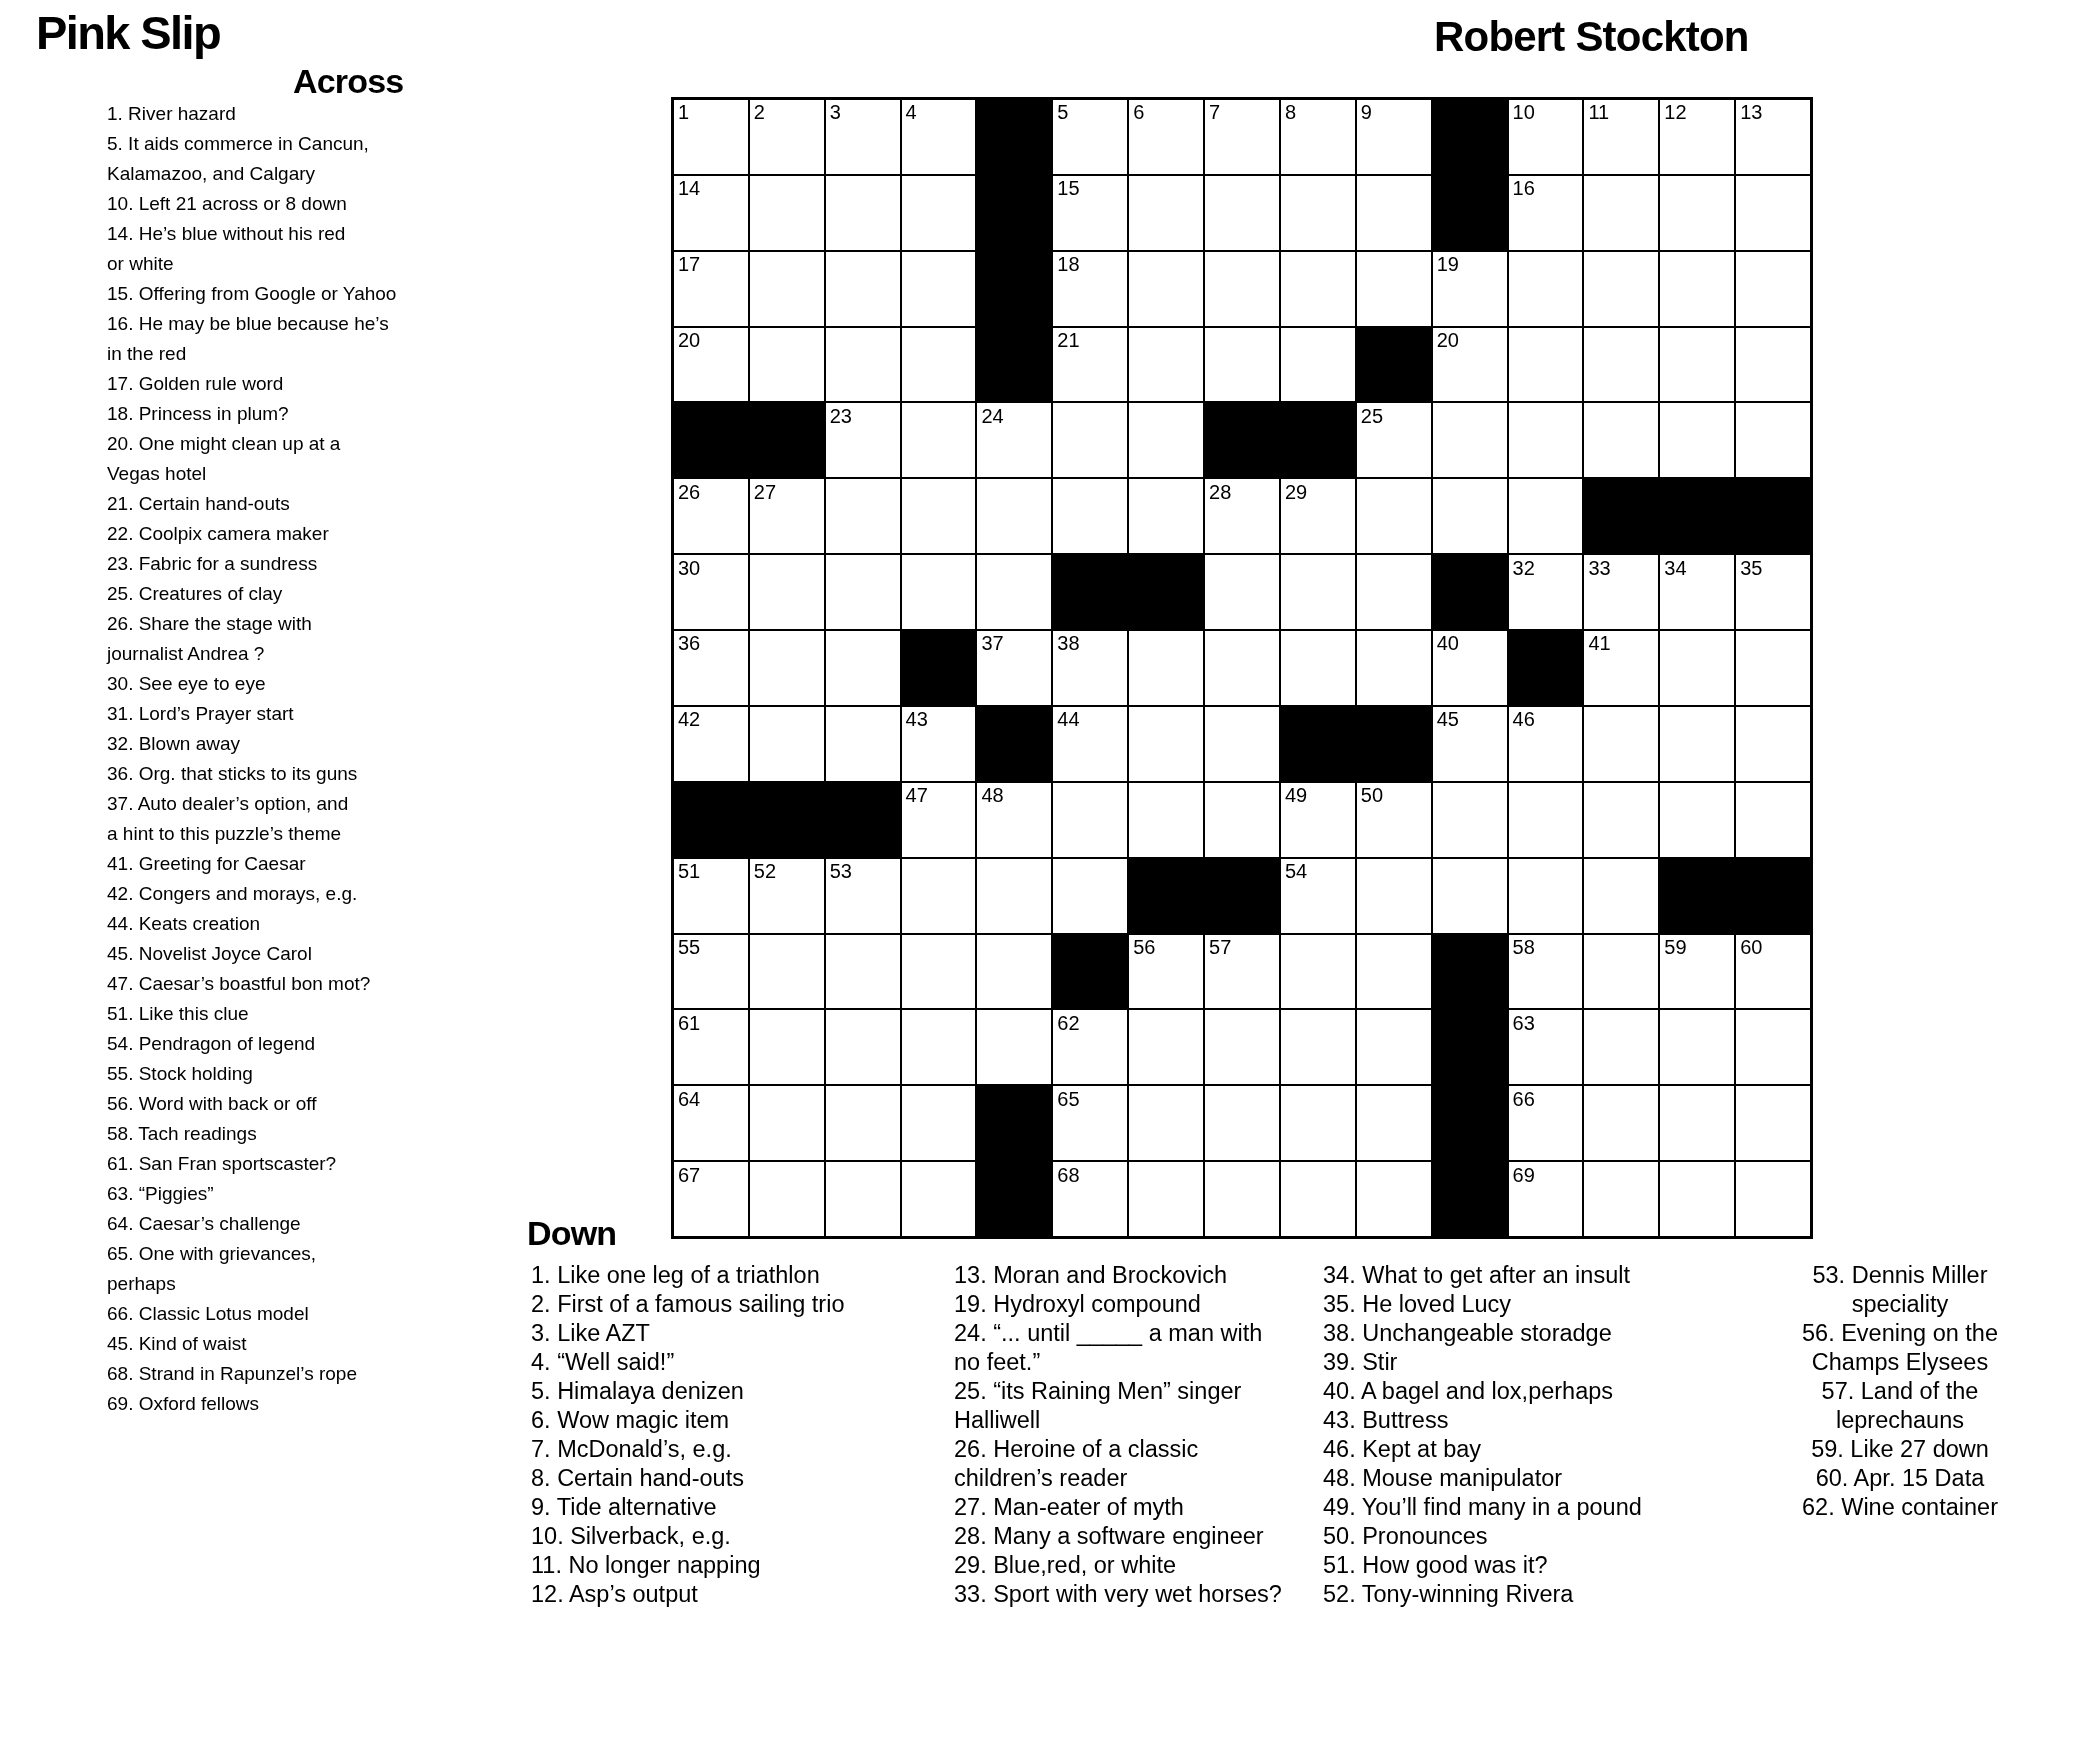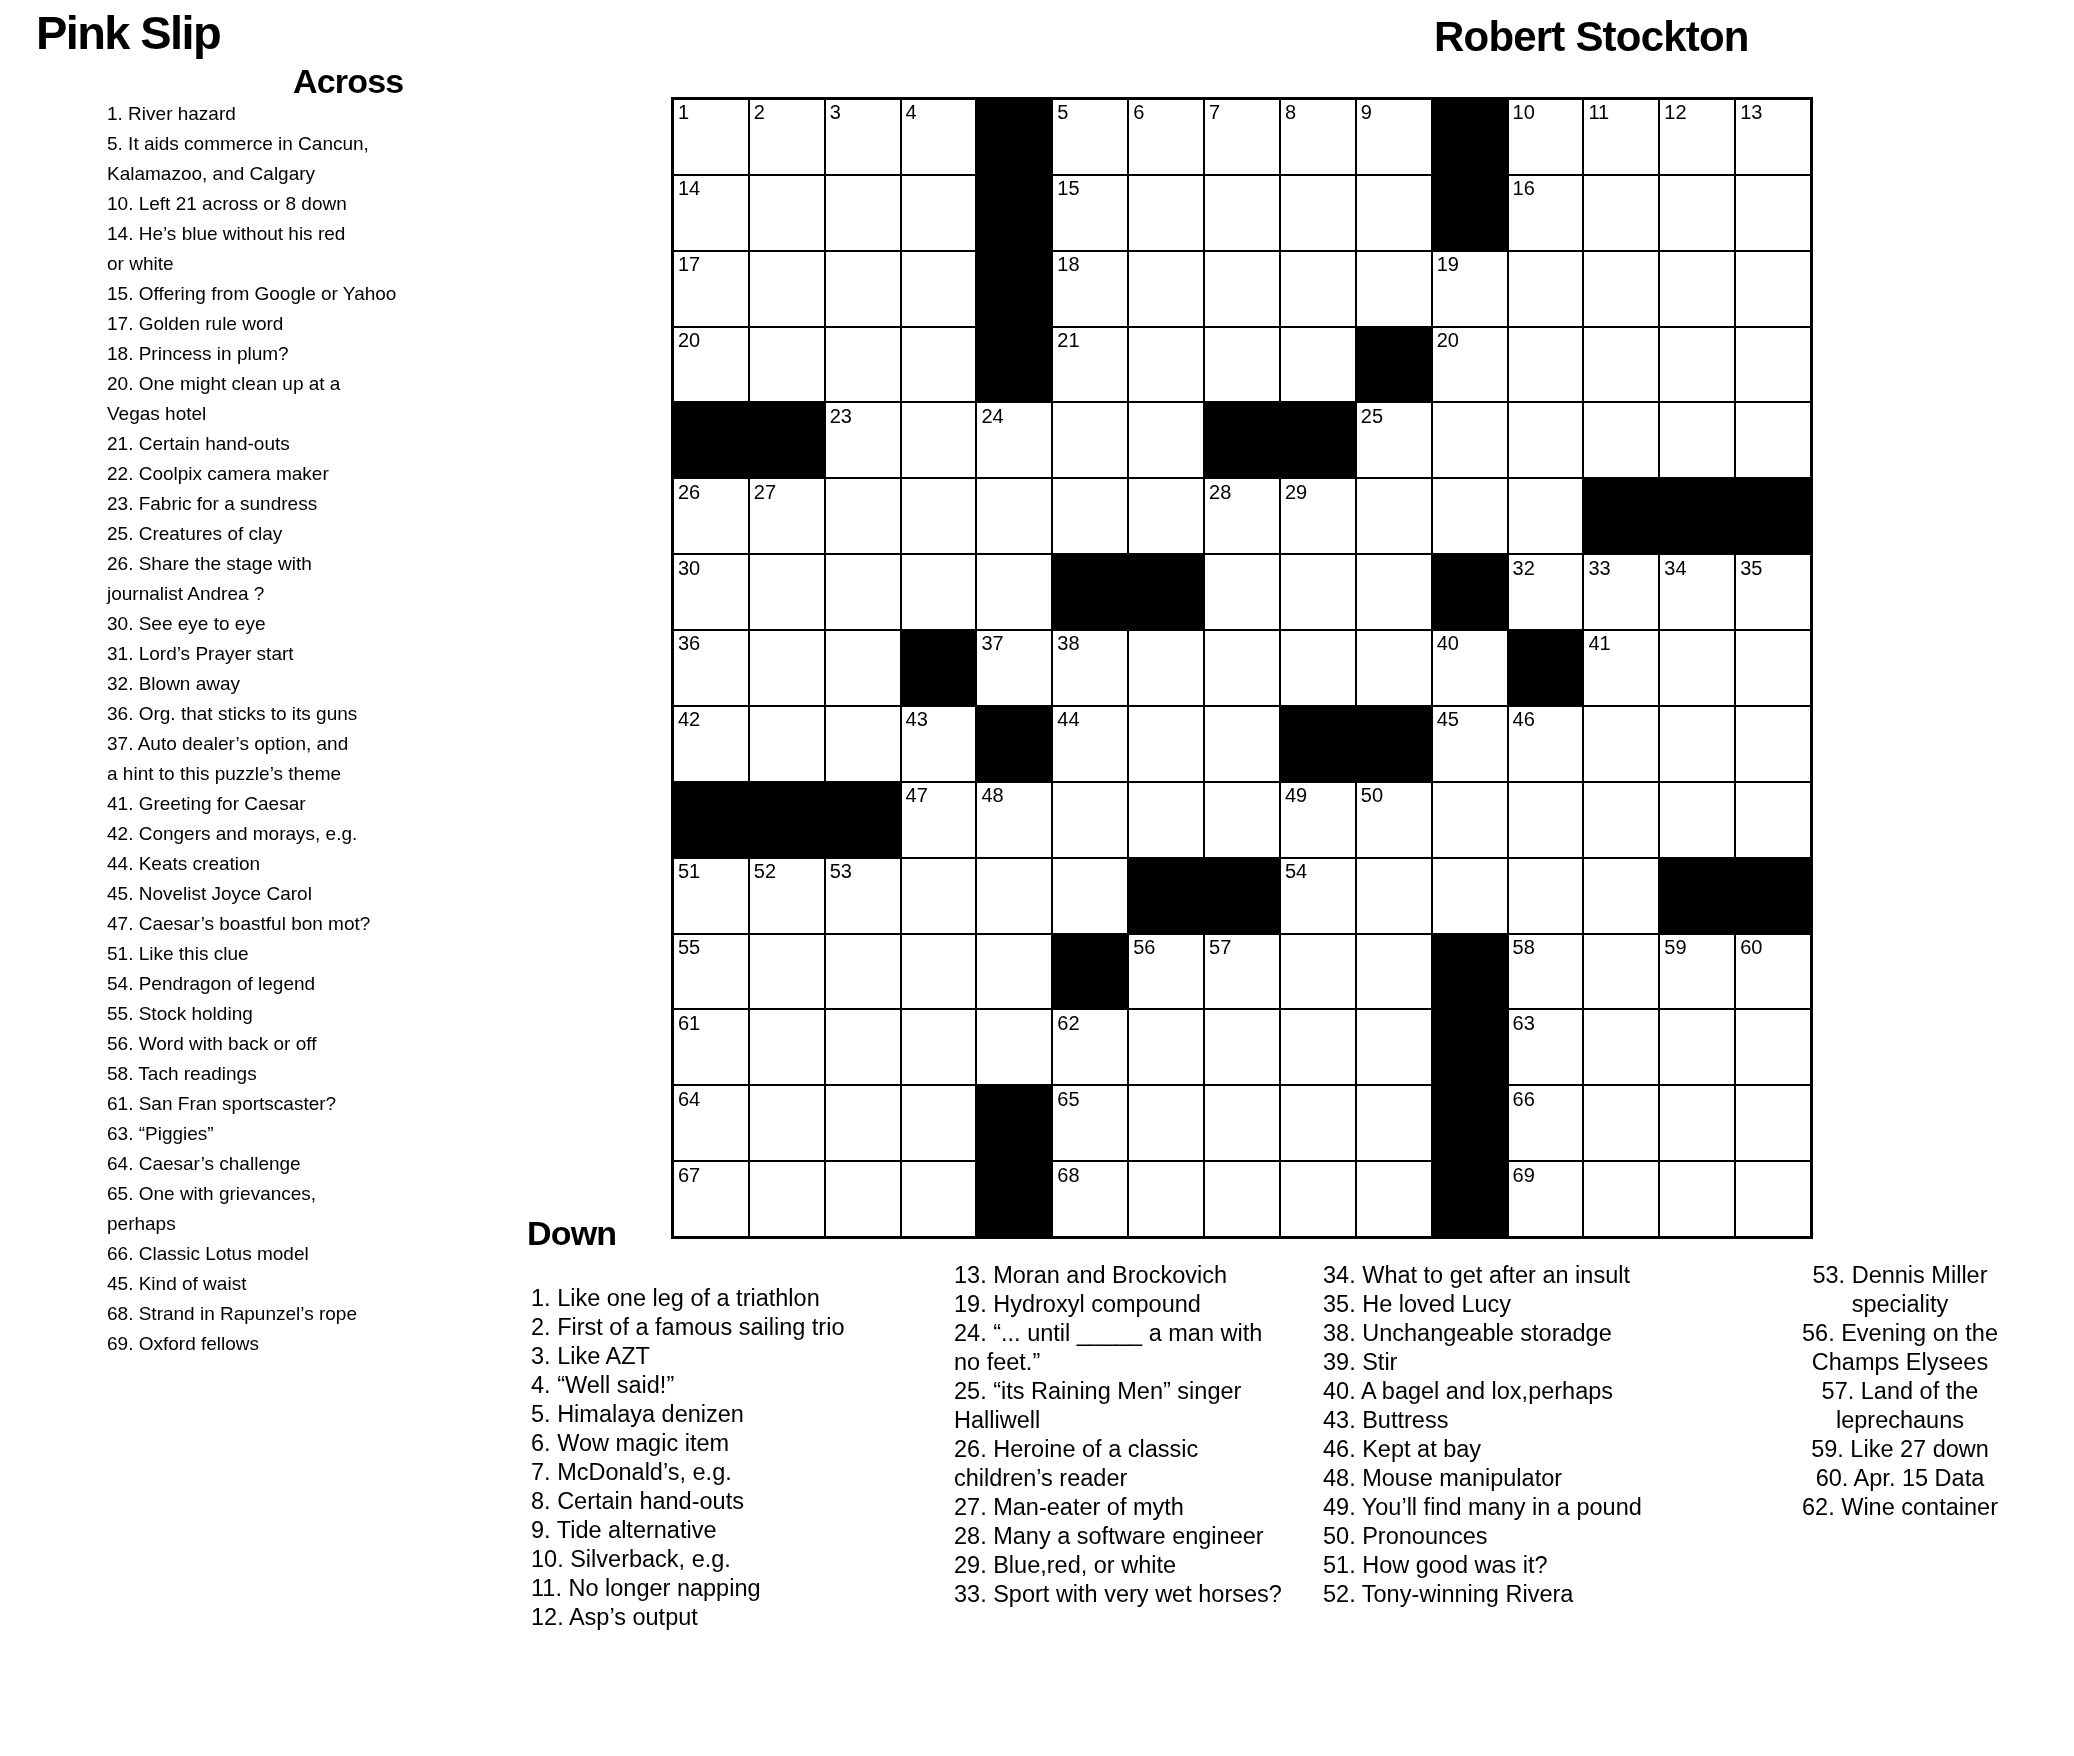--- a/index.html
+++ b/index.html
@@ -30,21 +30,21 @@
   }
 
   .across-list {
     position: absolute; left: 63px; top: 99px; width: 567px;
     font-size: 19px; line-height: 30px; white-space: pre; margin-left: 44px;
   }
   .down-col {
     position: absolute; top: 1261px;
     font-size: 23.5px; line-height: 29px; white-space: pre;
   }
-  .down-col-1 { left: 531px;  width: 393px; margin-top: 23px; }
+  .down-col-1 { left: 531px;  width: 393px; }
   .down-col-2 { left: 926px; width: 395px; margin-left: 28px; }
   .down-col-3 { left: 1323px; width: 409px; }
   .down-col-4 { left: 1738px; width: 324px; text-align: center; }
   .clue { margin: 0; }
 
   .grid {
     position: absolute; left: 671px; top: 97px;
     width: 1142px; height: 1142px;
     box-sizing: border-box; border: 2.4px solid #000;
     display: grid;
@@ -66,21 +66,22 @@
 </head>
 <body>
 
 <div class="page">
   <h1 class="title">Pink Slip</h1>
   <div class="author">Robert Stockton</div>
 
   <div class="across-head">Across</div>
   <div class="across-list"><div class="clue">1. River hazard</div><div class="clue">5. It aids commerce in Cancun,
 Kalamazoo, and Calgary</div><div class="clue">10. Left 21 across or 8 down</div><div class="clue">14. He’s blue without his red
-or white</div><div class="clue">15. Offering from Google or Yahoo</div><div class="clue">17. Golden rule word</div><div class="clue">18. Princess in plum?</div><div class="clue">20. One might clean up at a
+or white</div><div class="clue">15. Offering from Google or Yahoo</div><div class="clue">16. He may be blue because he’s
+in the red</div><div class="clue">17. Golden rule word</div><div class="clue">18. Princess in plum?</div><div class="clue">20. One might clean up at a
 Vegas hotel</div><div class="clue">21. Certain hand-outs</div><div class="clue">22. Coolpix camera maker</div><div class="clue">23. Fabric for a sundress</div><div class="clue">25. Creatures of clay</div><div class="clue">26. Share the stage with
 journalist Andrea ?</div><div class="clue">30. See eye to eye</div><div class="clue">31. Lord’s Prayer start</div><div class="clue">32. Blown away</div><div class="clue">36. Org. that sticks to its guns</div><div class="clue">37. Auto dealer’s option, and
 a hint to this puzzle’s theme</div><div class="clue">41. Greeting for Caesar</div><div class="clue">42. Congers and morays, e.g.</div><div class="clue">44. Keats creation</div><div class="clue">45. Novelist Joyce Carol</div><div class="clue">47. Caesar’s boastful bon mot?</div><div class="clue">51. Like this clue</div><div class="clue">54. Pendragon of legend</div><div class="clue">55. Stock holding</div><div class="clue">56. Word with back or off</div><div class="clue">58. Tach readings</div><div class="clue">61. San Fran sportscaster?</div><div class="clue">63. “Piggies”</div><div class="clue">64. Caesar’s challenge</div><div class="clue">65. One with grievances,
 perhaps</div><div class="clue">66. Classic Lotus model</div><div class="clue">45. Kind of waist</div><div class="clue">68. Strand in Rapunzel’s rope</div><div class="clue">69. Oxford fellows</div></div>
 
   <div class="grid">
       <div class="cell">
         <span class="num">1</span>
       </div>
       <div class="cell">

